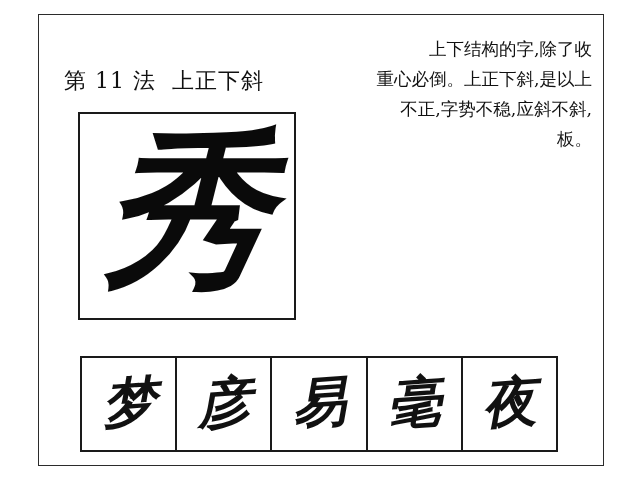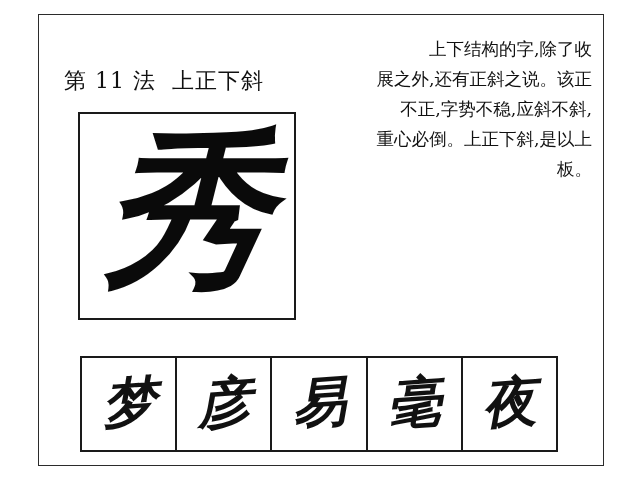--- a/index.html
+++ b/index.html
@@ -150,23 +150,22 @@
   <div class="page-frame"></div>
 
   <div class="content">
 
     <div class="heading">
       <span class="law-no">第 11 法</span><span class="law-title">上正下斜</span>
     </div>
 
     <div class="body-text">
       <span class="ln first">上下结构的字,除了收</span>
-      <span class="ln">展之外,还有正斜之说。该正</span>
+      <span class="ln">重心必倒。上正下斜,是以上</span>
       <span class="ln">不正,字势不稳,应斜不斜,</span>
-      <span class="ln">重心必倒。上正下斜,是以上</span>
       <span class="ln">板。</span>
     </div>
 
     <div class="char-box">
       <div class="glyph">秀</div>
     </div>
 
     <div class="example-strip">
       <div class="example-cell">
         <span class="ex-glyph">梦</span>

